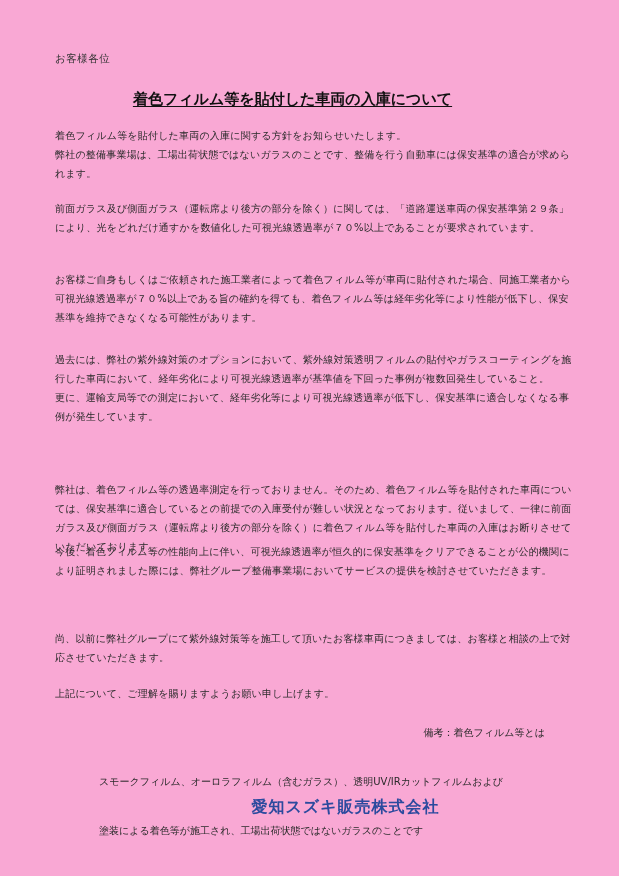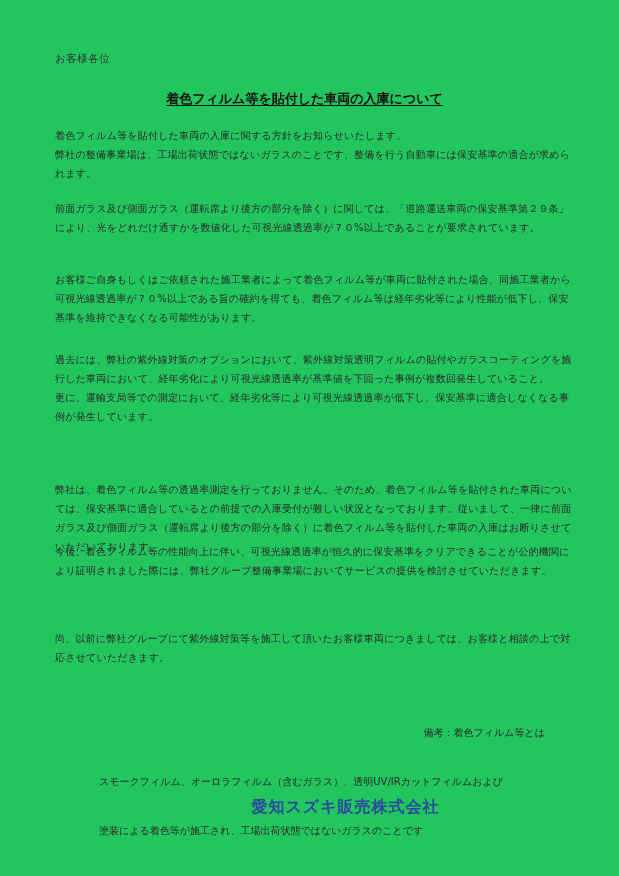--- a/index.html
+++ b/index.html
@@ -12,35 +12,35 @@
       height: 876px;
       position: relative;
       overflow: hidden;
       font-family: "DejaVu Sans", "Liberation Sans", sans-serif;
       color: #222222;
     }
     .page {
       position: absolute;
       left: 0; top: 0;
       width: 619px; height: 876px;
-      background: #22c55e;
+      background: #f9a8d4;
     }
     .addressee {
       position: absolute;
       left: 55px; top: 52px;
       font-size: 10.5px;
       letter-spacing: 0.5px;
       color: #333;
     }
     .title {
       position: absolute;
-      left: 12px; width: 585px;
+      left: 0; width: 585px;
       top: 90px;
       text-align: center;
-      font-size: 13px;
+      font-size: 15px;
       font-weight: bold;
       color: #111;
     }
     .title span {
       text-decoration: underline;
       text-underline-offset: 2px;
     }
     .para {
       position: absolute;
       left: 55px;
@@ -124,20 +124,23 @@
   </div>
 
   <div class="para" id="p6">
     <p>今後、着色フィルム等の性能向上に伴い、可視光線透過率が恒久的に保安基準をクリアできることが公的機関により証明されました際には、弊社グループ整備事業場においてサービスの提供を検討させていただきます。</p>
   </div>
 
   <div class="para" id="p7">
     <p>尚、以前に弊社グループにて紫外線対策等を施工して頂いたお客様車両につきましては、お客様と相談の上で対応させていただきます。</p>
   </div>
 
+  <div class="para" id="p8">
+    <p>上記について、ご理解を賜りますようお願い申し上げます。</p>
+  </div>
 
   <div class="note">
     <span class="note-head">備考：着色フィルム等とは</span>
     <span class="note-line">スモークフィルム、オーロラフィルム（含むガラス）、透明UV/IRカットフィルムおよび</span>
     <span class="note-line">塗装による着色等が施工され、工場出荷状態ではないガラスのことです</span>
   </div>
 
   <div class="company" style="color: rgb(43, 74, 158); margin-left: 36px;">愛知スズキ販売株式会社</div>
 
 </div>

